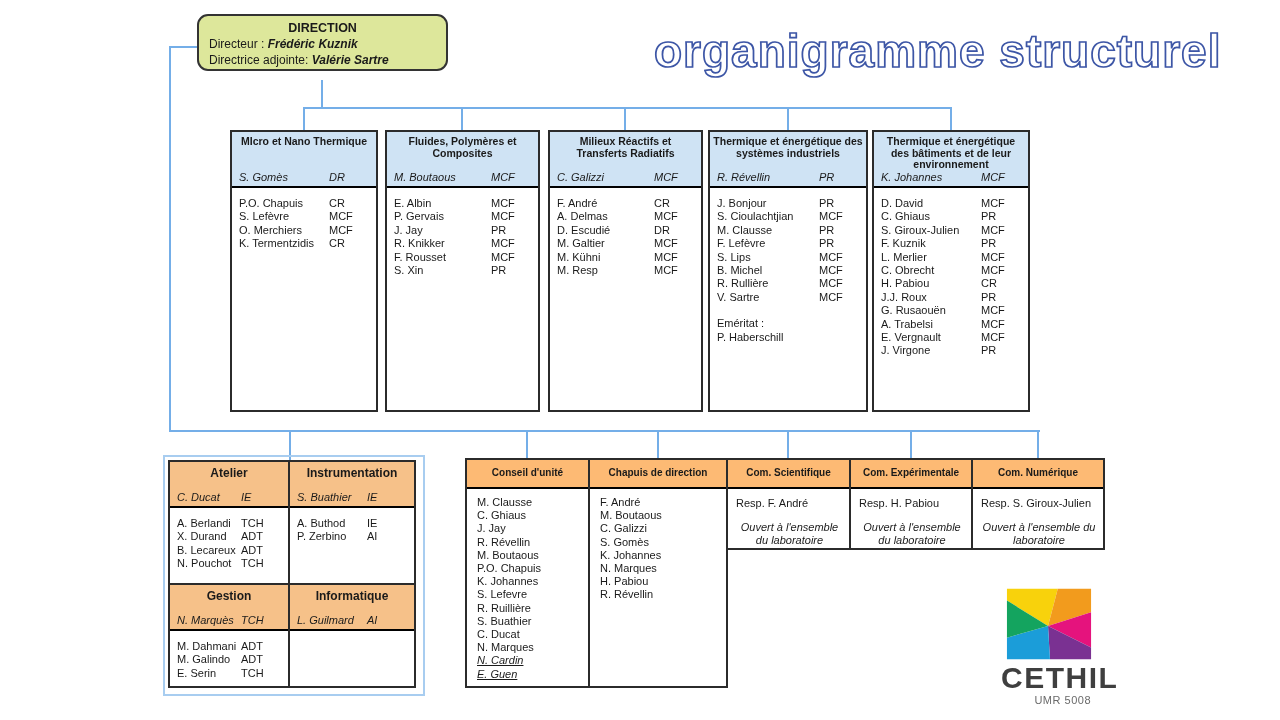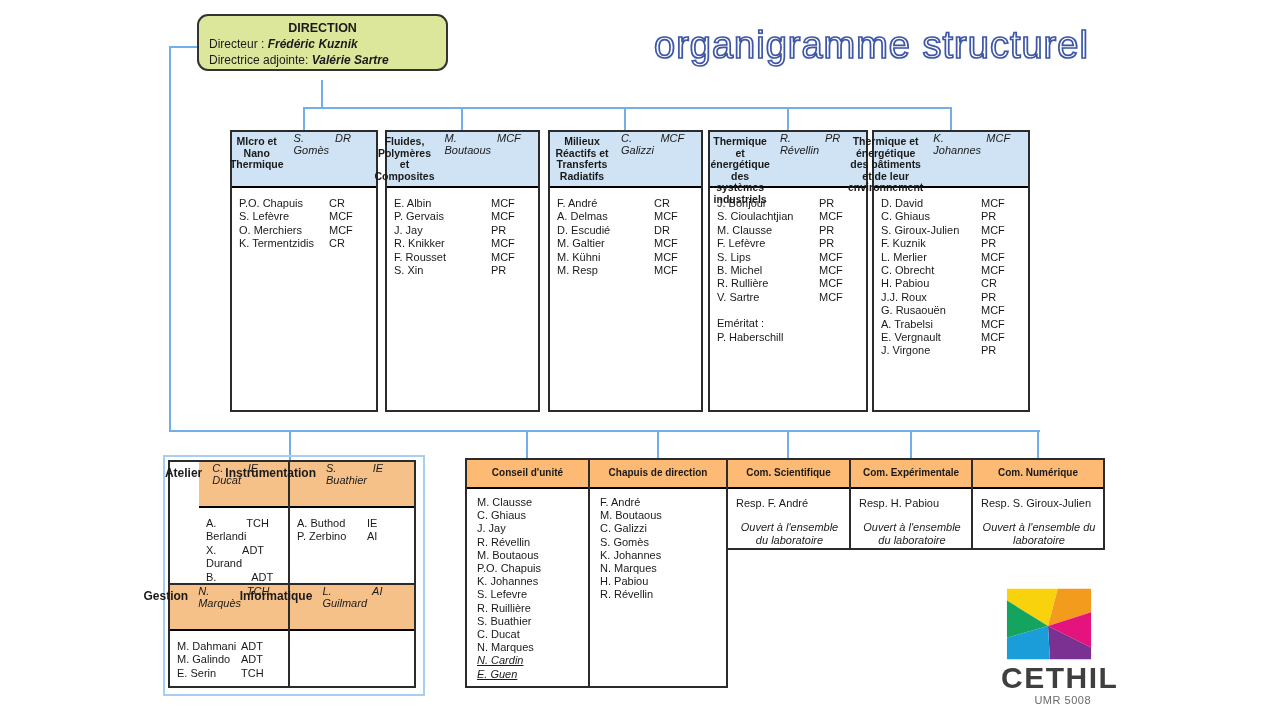--- a/index.html
+++ b/index.html
@@ -4,36 +4,36 @@
 <style>
   html,body{margin:0;padding:0;background:#fff;}
   #canvas{
     position:relative;width:1280px;height:720px;background:#ffffff;overflow:hidden;
     font-family:"Liberation Sans","DejaVu Sans",sans-serif;color:#1a1a1a;
   }
   
   .line{position:absolute;background:#74aee8;}
   
   .main-title{
-    position:absolute;left:654px;top:24px;font-size:38px;font-weight:400;letter-spacing:1px;
+    position:absolute;left:654px;top:24px;font-size:46px;font-weight:700;letter-spacing:1px;
     color:#ffffff;-webkit-text-stroke:1.7px #3d56a6;text-shadow:0 0 1px #3d56a6;
     white-space:nowrap;
   }
   
   .direction{
     position:absolute;left:197px;top:14px;width:251px;height:57px;
     background:#dde79b;border:2px solid #333;border-radius:11px;
     padding:5px 10px 0 10px;box-sizing:border-box;font-size:12px;
   }
   .direction .head{font-weight:bold;text-align:center;font-size:12.5px;margin-bottom:2px;}
   .direction .drow{line-height:15.5px;}
   .direction .dname{font-weight:bold;font-style:italic;}
   
   .box{position:absolute;background:#fff;border:2px solid #2b2b2b;box-sizing:border-box;}
-  .hdr{border-bottom:2px solid #000;box-sizing:border-box;display:flex;flex-direction:row;justify-content:flex-end;}
+  .hdr{border-bottom:2px solid #000;box-sizing:border-box;display:flex;flex-direction:column;justify-content:space-between;}
   .hdr .htitle{font-weight:bold;text-align:center;padding:4px 3px 0 3px;}
   .leader{display:flex;justify-content:space-between;font-style:italic;padding:0 7px 3px 7px;font-size:11px;}
   .leader .lrank{width:40px;}
   .body{padding:9px 7px 0 7px;}
   .mrow{display:flex;line-height:13.4px;font-size:11px;}
   .mrow.spacer{height:13px;}
   .mname{flex:1;}
   .mname.it{font-style:italic;text-decoration:underline;}
   .mrank{width:40px;}
   
@@ -41,21 +41,21 @@
   .dept .hdr{height:56px;background:#cfe3f4;}
   .dept .htitle{font-size:10.5px;line-height:11.5px;}
   .d1{left:230px;width:148px;}
   .d2{left:385px;width:155px;}
   .d3{left:548px;width:155px;}
   .d4{left:708px;width:160px;}
   .d5{left:872px;width:158px;}
   
   .svc .hdr{height:46px;background:#f6c189;}
   .svc .htitle{font-size:12px;}
-  .s1{left:168px;top:460px;width:122px;height:125px;padding-left:29px;}
+  .s1{left:168px;top:460px;width:122px;height:125px;}
   .s2{left:288px;top:460px;width:128px;height:125px;}
   .s3{left:168px;top:583px;width:122px;height:105px;}
   .s4{left:288px;top:583px;width:128px;height:105px;}
   .sel-rect{position:absolute;left:163px;top:455px;width:258px;height:237px;border:2px solid #a8cdf0;}
   
   .chdr{height:27px;background:#fdba74;border-bottom:2px solid #000;font-weight:bold;
         font-size:10px;text-align:center;line-height:26px;}
   .c1{left:465px;top:458px;width:125px;height:230px;}
   .c2{left:588px;top:458px;width:140px;height:230px;}
   .c1 .body,.c2 .body{padding:7px 6px 0 10px;}

